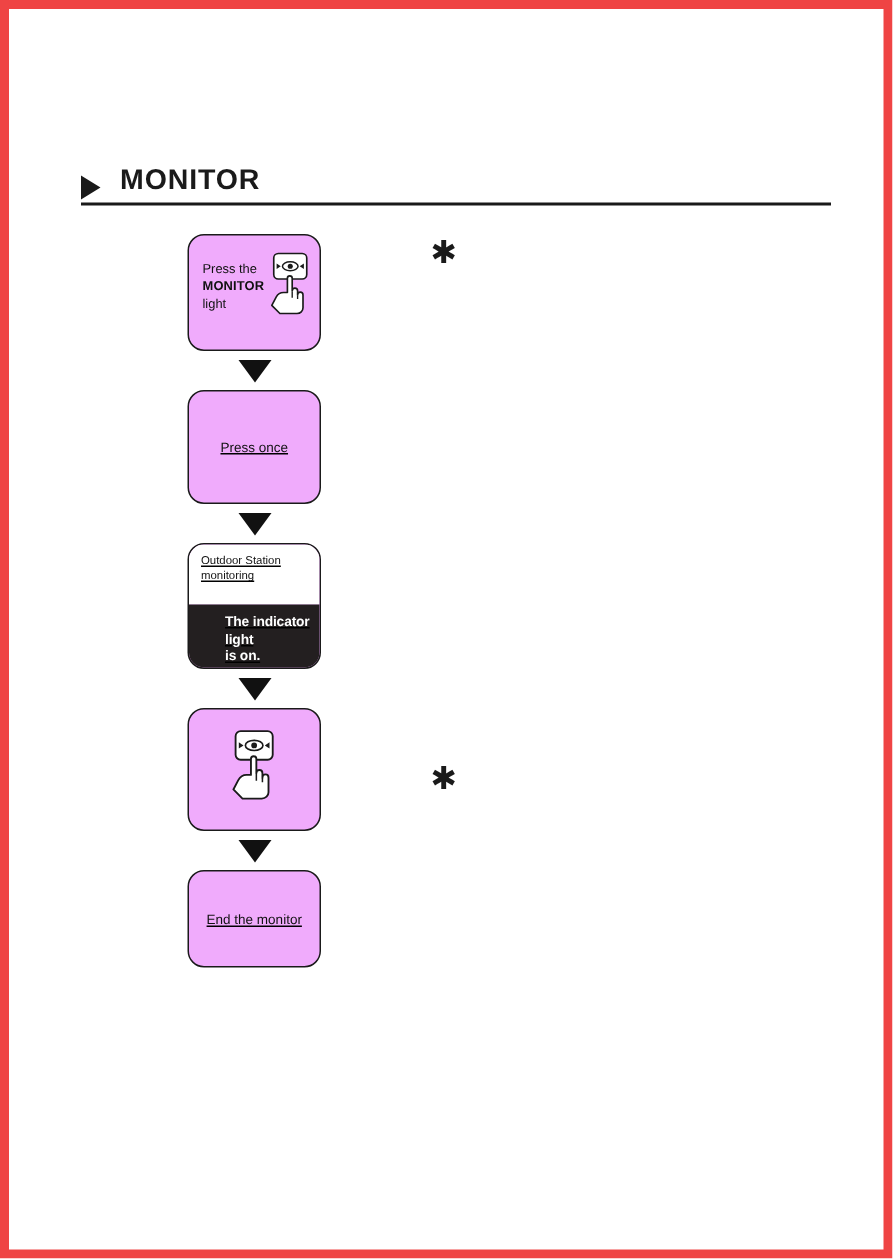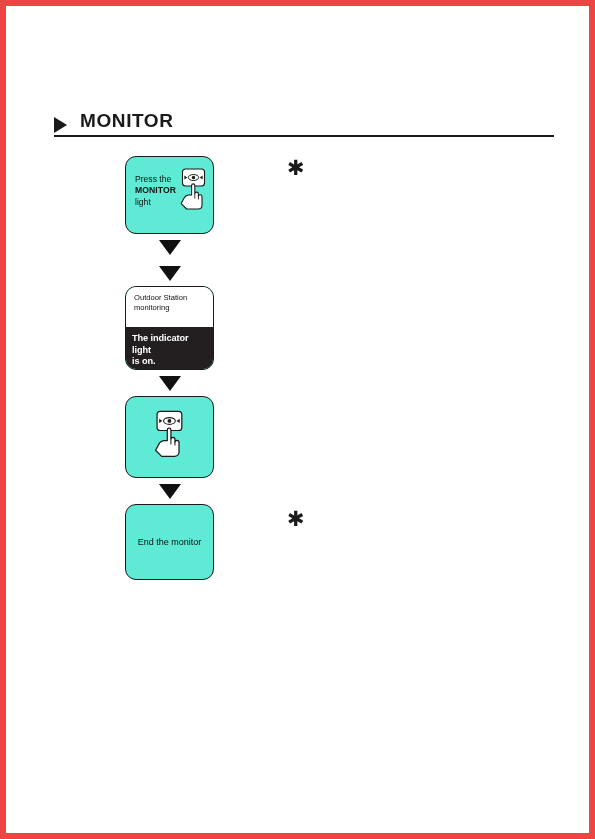--- a/index.html
+++ b/index.html
@@ -62,29 +62,30 @@
     position: absolute;
     left: 119px;
     top: 150px;
     width: 90px;
   }
   .fbox {
     position: relative;
     width: 89px;
     border: 1.4px solid #1a1a1a;
     border-radius: 11px;
-    background: #5eead4;
+    background: #f0abfc;
     box-sizing: border-box;
     overflow: hidden;
+    text-decoration: underline;
   }
   .fbox.b1 { height: 78px; }
   .fbox.b2 { height: 76px; }
   .fbox.b3 { height: 84px; padding: 0; }
   .fbox.b4 { height: 82px; }
-  .fbox.b5 { height: 76px; }
+  .fbox.b5 { height: 65px; }
 
   .arrow {
     width: 89px;
     height: 26px;
     display: flex;
     align-items: center;
     justify-content: center;
   }
   .arrow i {
     display: block;
@@ -129,21 +130,21 @@
     height: 40px;
     padding: 6px 7px 12px 8px;
     box-sizing: border-box;
     background: #ffffff;
     font-size: 7.6px;
     line-height: 10.2px;
     color: #111111;
   }
   .b3-bot {
     height: 44px;
-    padding: 6px 5px 0 6px;
+    padding: 6px 5px 0 24px;
     box-sizing: border-box;
     background: #231f20;
     color: #ffffff;
     font-size: 9.2px;
     line-height: 11.5px;
     font-weight: bold;
     letter-spacing: -0.1px;
   }
 
   
@@ -203,20 +204,23 @@
                    L16.8 17.5 C16.8 16.6 16.1 15.9 15.2 15.9 C14.3 15.9 13.6 16.6 13.6 17.5 Z" fill="#ffffff" stroke="#1a1a1a" stroke-width="1.1" stroke-linejoin="round"></path>
           <path d="M16.8 26.3 L16.8 30.5 M20.4 28.8 L20.4 31.4" stroke="#1a1a1a" stroke-width="0.9"></path>
         </svg>
       </div>
     </div>
 
     <div class="arrow">
         <i></i>
       </div>
 
+    <div class="fbox b2">
+      <div class="center-label">Press once</div>
+    </div>
 
     <div class="arrow">
         <i></i>
       </div>
 
     <div class="fbox b3">
       <div class="b3-top">
         <div>Outdoor Station</div>
         <div>monitoring</div>
       </div>

